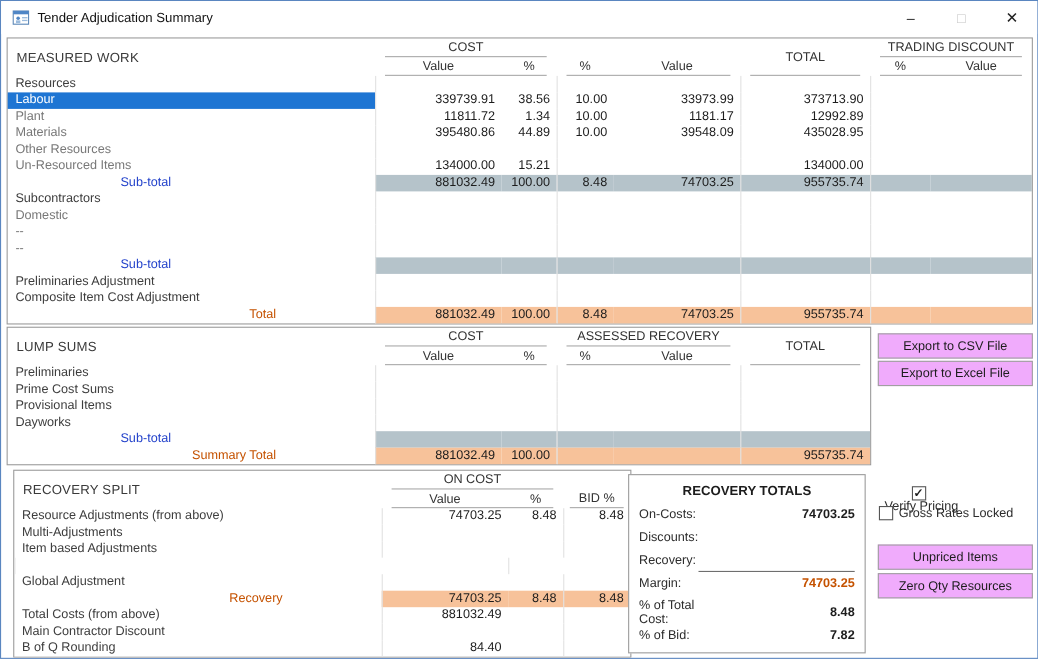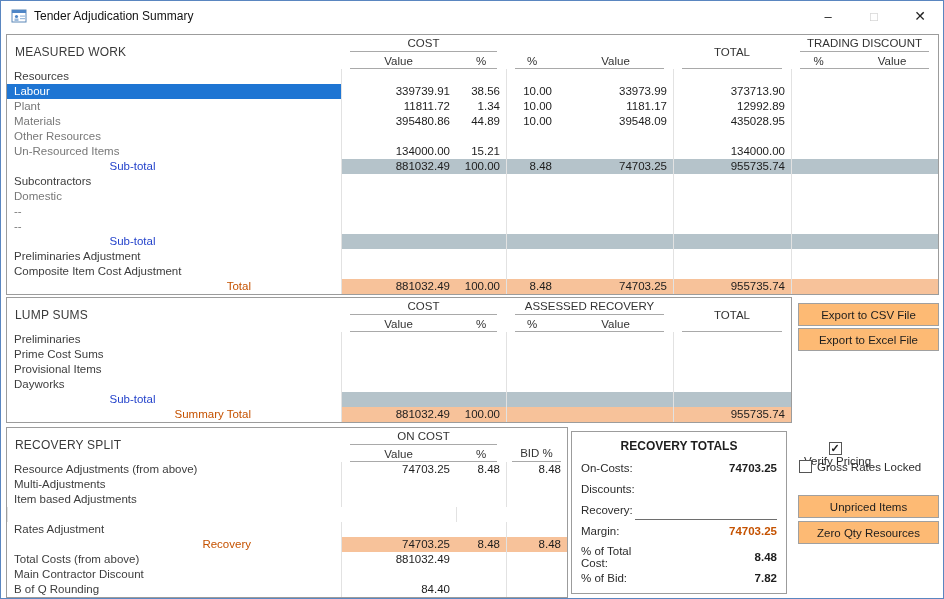--- a/index.html
+++ b/index.html
@@ -13,21 +13,21 @@
   .title { margin-left:7px; font-size:12px; color:#111; }
   .wctrls { position:absolute; right:0; top:0; display:flex; }
   .wbtn { width:46px; height:30px; display:flex; align-items:center; justify-content:center; font-size:13px; color:#222; cursor:default; }
   .wbtn.disabled { color:#c6c6c6; }
   .wbtn.close { font-size:14px; }
 
   
   .section { position:absolute; background:#fff; border:1px solid #9c9c9c; }
   .s1 { left:5px; top:33px;  width:933px; height:261px; }
   .s2 { left:5px; top:296px; width:786px; height:126px; }
-  .s3 { left:5px; top:426px; width:562px; height:171px; }
+  .s3 { left:11px; top:426px; width:562px; height:171px; }
 
   
   .thead { display:grid; grid-template-rows:17px 17px; font-size:11.5px; color:#333; }
   .s1h { grid-template-columns:334px 115px 50px 52px 115px 118px 55px 1fr; }
   .s2h { grid-template-columns:334px 115px 50px 52px 115px 1fr; }
   .s3h { grid-template-columns:334px 115px 50px 1fr; }
   .sect-title { grid-column:1; grid-row:1/3; display:flex; align-items:center; padding-left:8px; font-size:12px; color:#3a3a3a; letter-spacing:.2px; }
   .hgroup { display:flex; align-items:center; justify-content:center; border-bottom:1px solid #a9a9a9; margin:0 9px; white-space:nowrap; }
   .hsub { display:flex; align-items:center; justify-content:center; }
   .uline { border-bottom:1px solid #a9a9a9; margin:0 9px; }
@@ -76,21 +76,21 @@
   .rt-title { text-align:center; font-size:12px; font-weight:bold; color:#1d1d1d; margin-top:7px; margin-bottom:4px; }
   .rtrow { display:flex; height:21px; align-items:center; padding:0 9px; font-size:11.5px; color:#2c2c2c; }
   .rtl { flex:1; }
   .rtv { width:142px; text-align:right; color:#1d1d1d; }
   .rtrow.bold .rtv { font-weight:bold; }
   .rtrow.orange .rtv { color:#c55200; font-weight:bold; }
   .rtrow.rule .rtv { border-bottom:1px solid #6e6e6e; height:100%; display:flex; align-items:center; justify-content:flex-end; }
   #rt-rows .rtrow:nth-child(5) { margin-top:5px; }
 
   
-  .btn { position:absolute; left:797px; width:141px; height:23px; background:#fdba74; border:1px solid #a0a0a0; font-family:"Liberation Sans",sans-serif; font-size:11.5px; color:#1d1d1d; text-align:center; cursor:default; }
+  .btn { position:absolute; left:797px; width:141px; height:23px; background:#f0abfc; border:1px solid #a0a0a0; font-family:"Liberation Sans",sans-serif; font-size:11.5px; color:#1d1d1d; text-align:center; cursor:default; }
   .chk { position:absolute; left:798px; display:flex; align-items:center; height:15px; cursor:default; }
   .box { width:13px; height:13px; border:1px solid #555; background:#fff; display:inline-flex; align-items:center; justify-content:center; font-size:11px; color:#1d1d1d; }
   .chk.checked .box::after { content:"\2713"; font-weight:bold; }
   .chklbl { margin-left:5px; font-size:11.5px; color:#2c2c2c; }
 </style>
 </head>
 <body>
 
 <div class="window">
 
@@ -375,21 +375,21 @@
           <div class="cell c0"></div>
           <div class="cell c1"></div>
           <div class="cell c2"></div>
         </div>
         <div class="trow group">
           <div class="cell c0"></div>
           <div class="cell c1"></div>
           <div class="cell c2"></div>
         </div>
         <div class="trow group">
-          <div class="lbl">Rates Adjustment</div>
+          <div class="lbl">Global Adjustment</div>
           <div class="cell c0"></div>
           <div class="cell c1"></div>
           <div class="cell c2"></div>
         </div>
         <div class="trow total">
           <div class="lbl">Recovery</div>
           <div class="cell c0">74703.25</div>
           <div class="cell c1">8.48</div>
           <div class="cell c2">8.48</div>
         </div>

